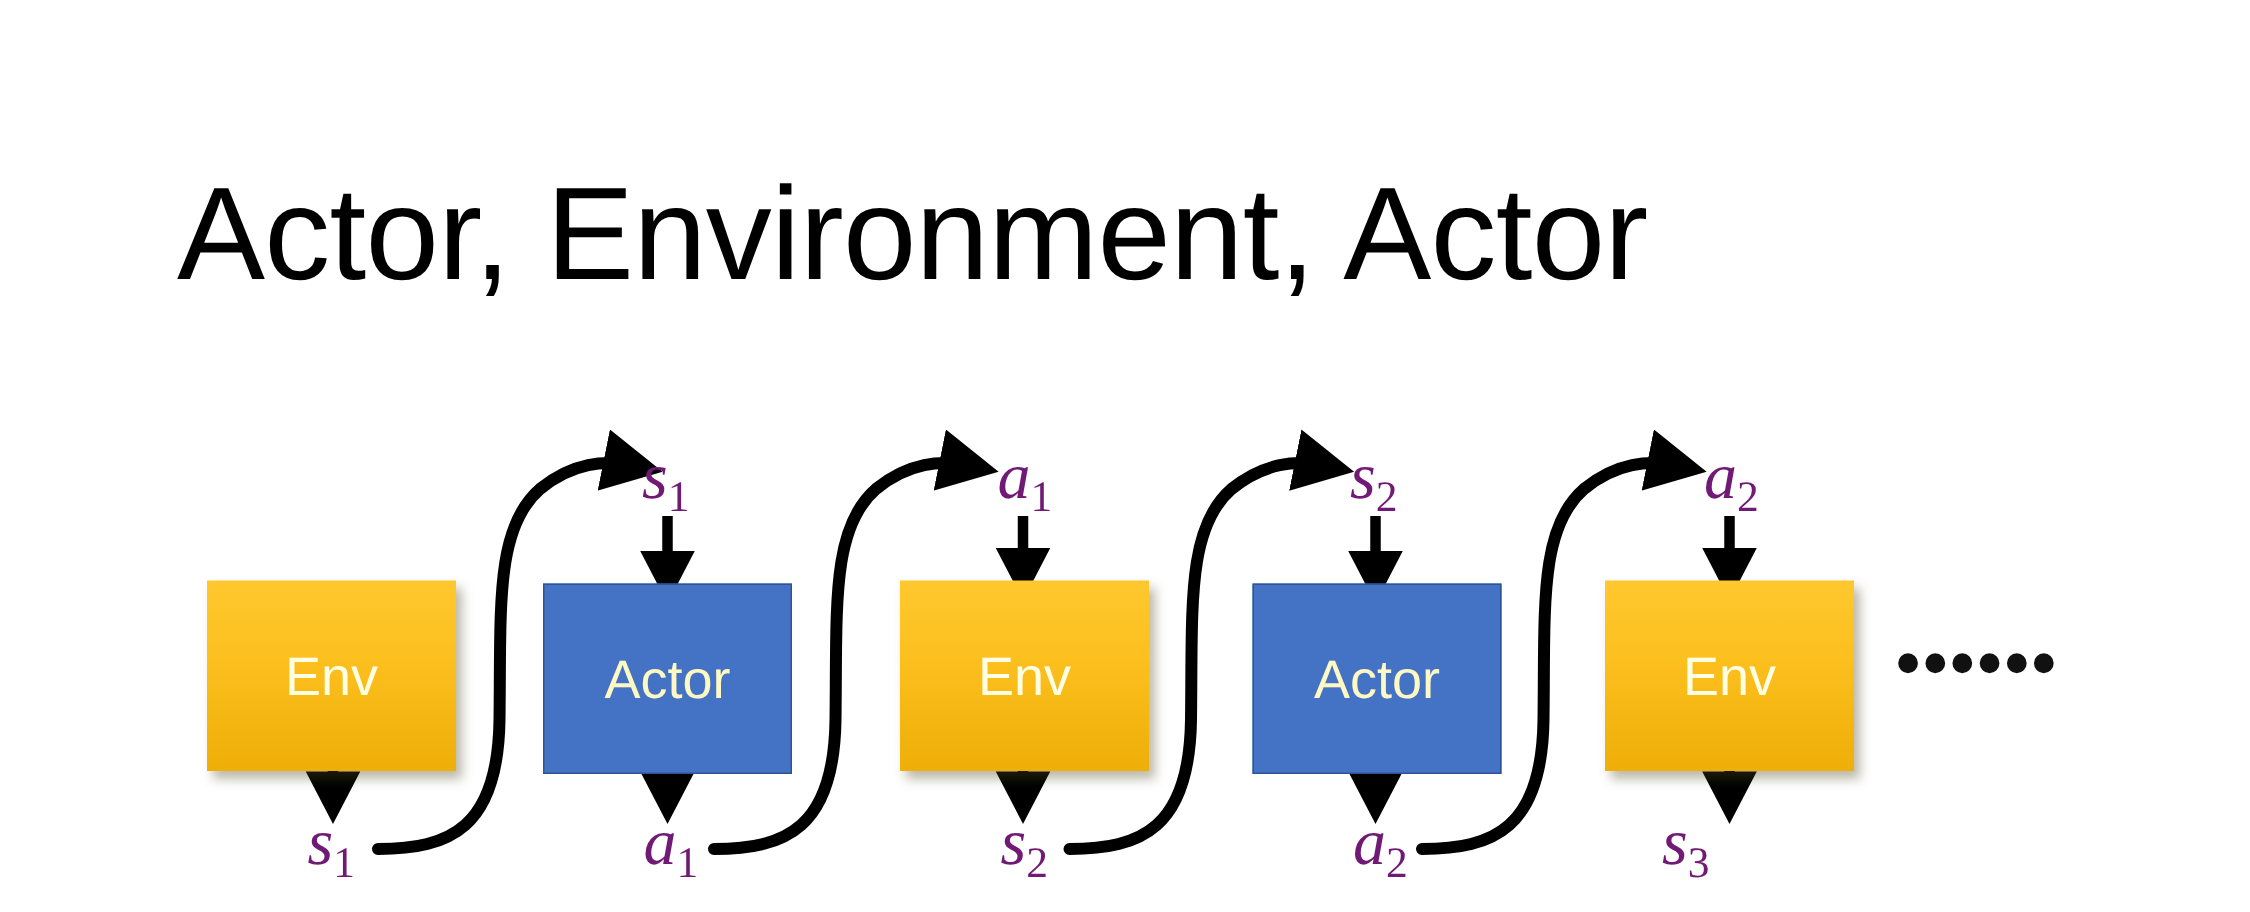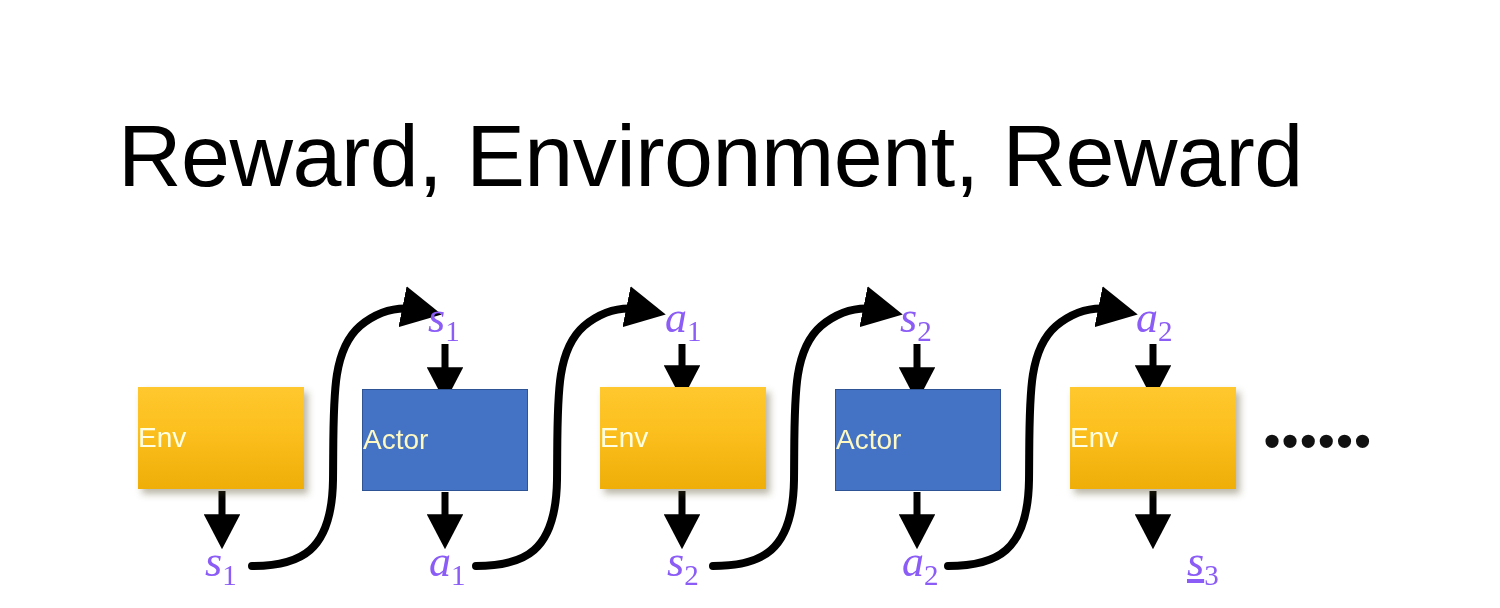--- a/index.html
+++ b/index.html
@@ -15,42 +15,42 @@
     font-family:"Liberation Sans", sans-serif;
     font-size:88px;font-weight:300;color:#000000;
     letter-spacing:-0.5px;white-space:nowrap;line-height:1.0;
   }
 
   
   #diagram{position:absolute;left:0;top:0;width:1500px;height:608px;}
 
   
   .node{
-    position:absolute;width:166px;height:102px;
-    display:flex;align-items:center;
-    font-size:28px;font-weight:400;line-height:1;
+    position:absolute;width:166px;height:127px;
+    display:flex;align-items:center;justify-content:center;
+    font-size:36px;font-weight:400;line-height:1;
     box-sizing:border-box;
   }
   .node.env{
     background:linear-gradient(to bottom,#FFC82E 0%,#FCC01F 40%,#EFAE08 100%);
     color:#FFFFE3;
     box-shadow:4px 5px 7px rgba(80,70,30,0.38);
   }
   .node.actor{
     background:#4472C4;
     color:#fef9c3;
     border:1.5px solid #2E5496;
   }
 
   
   .mlabel{
     position:absolute;
     font-family:"Liberation Serif", serif;
     font-style:italic;
-    font-size:44px;color:#8b5cf6;
+    font-size:44px;color:#701a75;
     white-space:nowrap;line-height:1;
   }
   .mlabel sub{
     font-size:0.66em;font-style:normal;
     vertical-align:-0.30em;
     font-family:"Liberation Serif", serif;
   }
 
   
   #ellipsis{
@@ -58,21 +58,21 @@
     font-size:46px;font-weight:700;color:#111111;
     letter-spacing:2px;line-height:1;
     font-family:"Liberation Sans", sans-serif;
   }
 </style>
 </head>
 <body>
 
 <div id="slide">
 
-  <div id="title">Reward, Environment, Reward</div>
+  <div id="title">Actor, Environment, Actor</div>
 
   <svg id="diagram" viewBox="0 0 1500 608" xmlns="http://www.w3.org/2000/svg">
     <defs>
       <marker id="arrowhead" markerWidth="5.2" markerHeight="5.2" refX="2.1" refY="2.6" orient="auto" markerUnits="strokeWidth">
         <path d="M0,0 L5.0,2.6 L0,5.2 Z" fill="#000000"></path>
       </marker>
     </defs>
 
     <g>
       <line x1="445" y1="344" x2="445" y2="382" stroke="#000" stroke-width="7" marker-end="url(#arrowhead)"></line>
@@ -131,19 +131,19 @@
   </div>
   <div class="mlabel" style="left:429px;top:540px;">
     <span>a</span><sub>1</sub>
   </div>
   <div class="mlabel" style="left:667px;top:540px;">
     <span>s</span><sub>2</sub>
   </div>
   <div class="mlabel" style="left:902px;top:540px;">
     <span>a</span><sub>2</sub>
   </div>
-  <div class="mlabel" style="left:1187px;top:540px;text-decoration:underline;">
+  <div class="mlabel" style="left:1108px;top:540px;">
     <span>s</span><sub>3</sub>
   </div>
 
   <div id="ellipsis">••••••</div>
 
 </div>
 
 </body></html>

